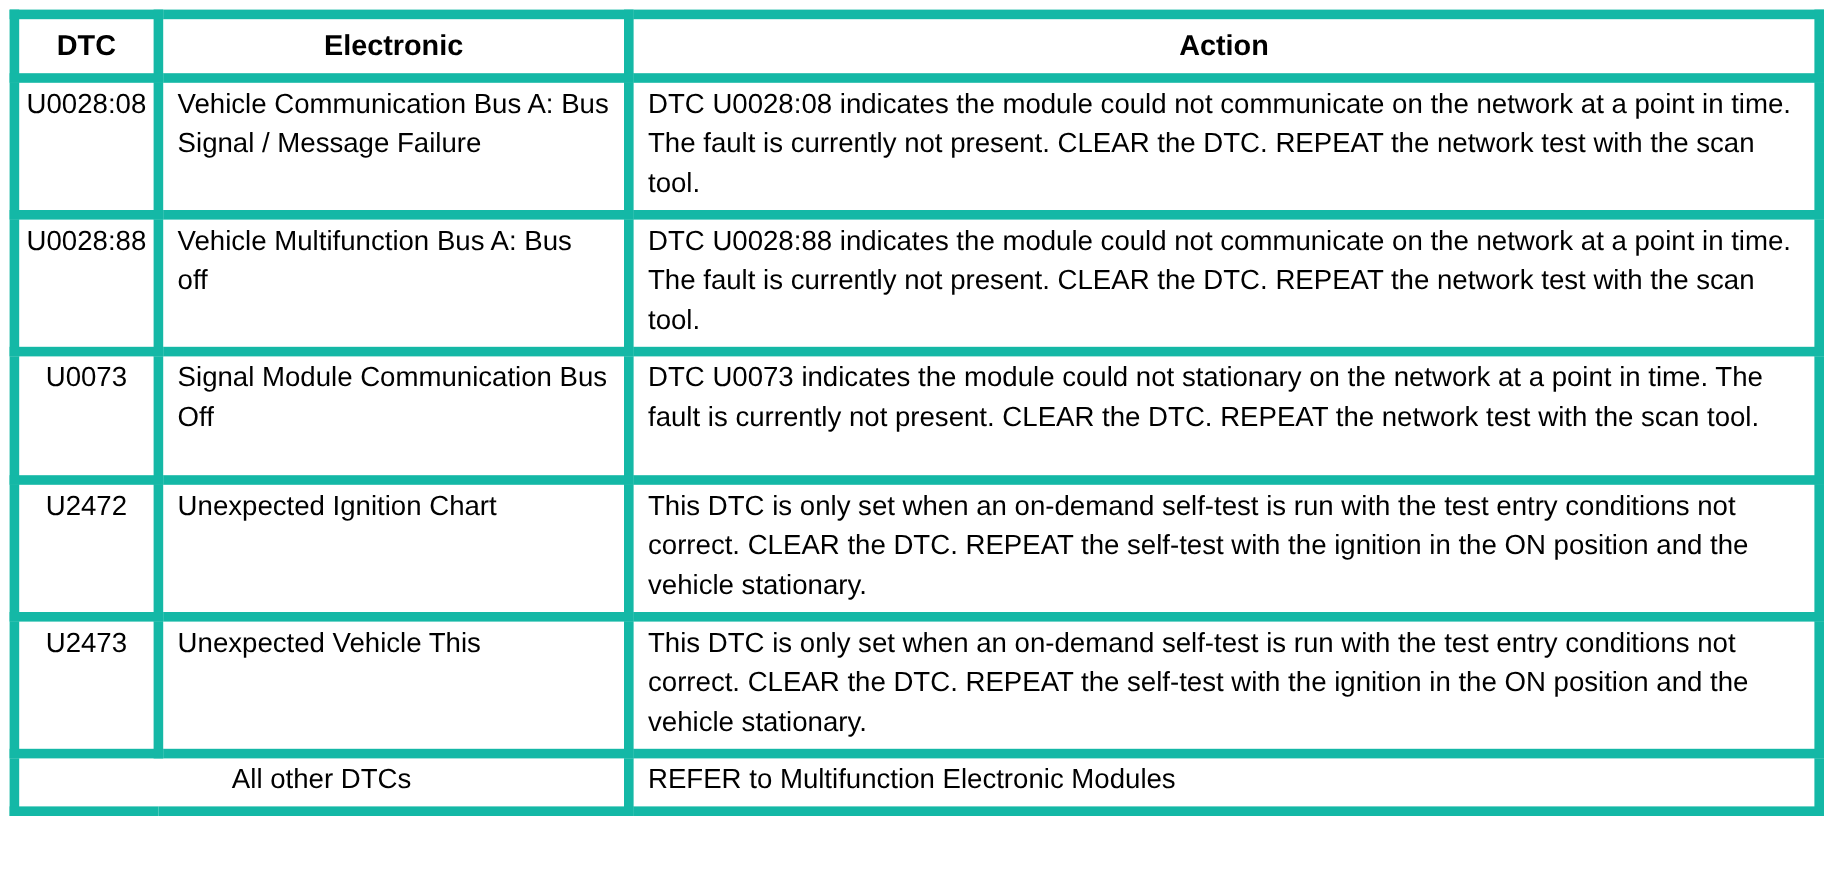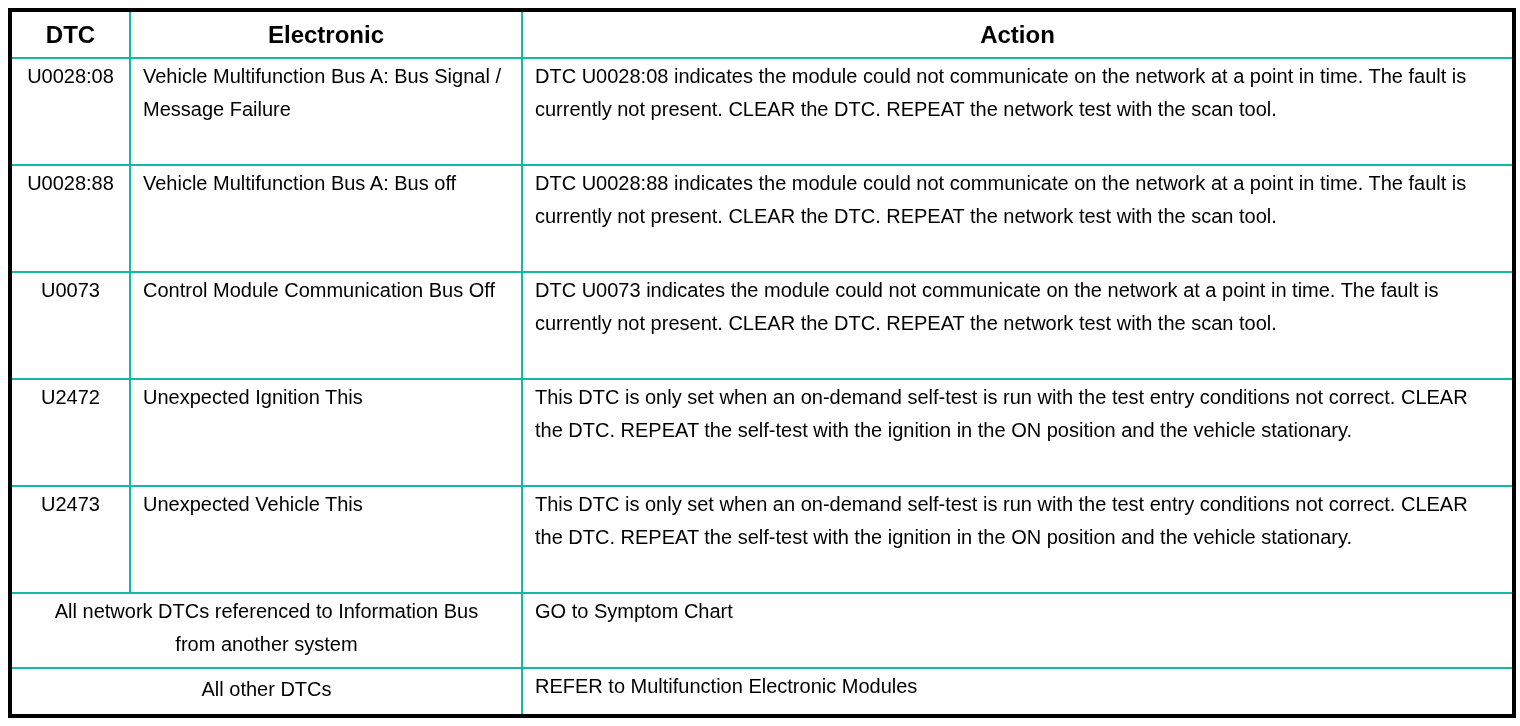--- a/index.html
+++ b/index.html
@@ -21,35 +21,35 @@
   table.dtc-table {
     position: absolute;
     left: 8px;
     top: 8px;
     width: 1504px;
     border-collapse: collapse;
     table-layout: fixed;
     background: #ffffff;
   }
   table.dtc-table, table.dtc-table th, table.dtc-table td {
-    border: 2px solid #14b8a6;
+    border: 8px solid #14b8a6;
   }
   table.dtc-table {
     border: 4px solid #000000;
   }
   th {
     font-size: 24px;
     font-weight: bold;
     text-align: center;
     vertical-align: middle;
     height: 41px;
     padding: 2px 8px;
   }
   td {
-    font-size: 20px;
+    font-size: 23px;
     line-height: 33px;
     padding: 1px 12px 6px 12px;
     vertical-align: top;
     overflow: hidden;
   }
   td.dtc-cell {
     text-align: center;
     padding-left: 4px;
     padding-right: 4px;
   }
@@ -85,46 +85,42 @@
     <thead>
       <tr>
         <th>DTC</th>
         <th>Electronic</th>
         <th>Action</th>
       </tr>
     </thead>
     <tbody>
       <tr class="data-row">
         <td class="dtc-cell">U0028:08</td>
-        <td class="desc-cell">Vehicle Multifunction Bus A: Bus Signal / Message Failure</td>
+        <td class="desc-cell">Vehicle Communication Bus A: Bus Signal / Message Failure</td>
         <td class="action-cell">DTC U0028:08 indicates the module could not communicate on the network at a point in time. The fault is currently not present. CLEAR the DTC. REPEAT the network test with the scan tool.</td>
       </tr>
       <tr class="data-row">
         <td class="dtc-cell">U0028:88</td>
         <td class="desc-cell">Vehicle Multifunction Bus A: Bus off</td>
         <td class="action-cell">DTC U0028:88 indicates the module could not communicate on the network at a point in time. The fault is currently not present. CLEAR the DTC. REPEAT the network test with the scan tool.</td>
       </tr>
       <tr class="data-row">
         <td class="dtc-cell">U0073</td>
-        <td class="desc-cell">Control Module Communication Bus Off</td>
-        <td class="action-cell">DTC U0073 indicates the module could not communicate on the network at a point in time. The fault is currently not present. CLEAR the DTC. REPEAT the network test with the scan tool.</td>
+        <td class="desc-cell">Signal Module Communication Bus Off</td>
+        <td class="action-cell">DTC U0073 indicates the module could not stationary on the network at a point in time. The fault is currently not present. CLEAR the DTC. REPEAT the network test with the scan tool.</td>
       </tr>
       <tr class="data-row">
         <td class="dtc-cell">U2472</td>
-        <td class="desc-cell">Unexpected Ignition This</td>
+        <td class="desc-cell">Unexpected Ignition Chart</td>
         <td class="action-cell">This DTC is only set when an on-demand self-test is run with the test entry conditions not correct. CLEAR the DTC. REPEAT the self-test with the ignition in the ON position and the vehicle stationary.</td>
       </tr>
       <tr class="data-row">
         <td class="dtc-cell">U2473</td>
         <td class="desc-cell">Unexpected Vehicle This</td>
         <td class="action-cell">This DTC is only set when an on-demand self-test is run with the test entry conditions not correct. CLEAR the DTC. REPEAT the self-test with the ignition in the ON position and the vehicle stationary.</td>
-      </tr>
-      <tr class="merged-row-1">
-        <td class="merged-label" colspan="2">All network DTCs referenced to Information Bus from another system</td>
-        <td class="action-cell">GO to Symptom Chart</td>
       </tr>
       <tr class="merged-row-2">
         <td class="merged-label" colspan="2">All other DTCs</td>
         <td class="action-cell">REFER to Multifunction Electronic Modules</td>
       </tr>
     </tbody>
   </table>
 </div>
 
 </body></html>

